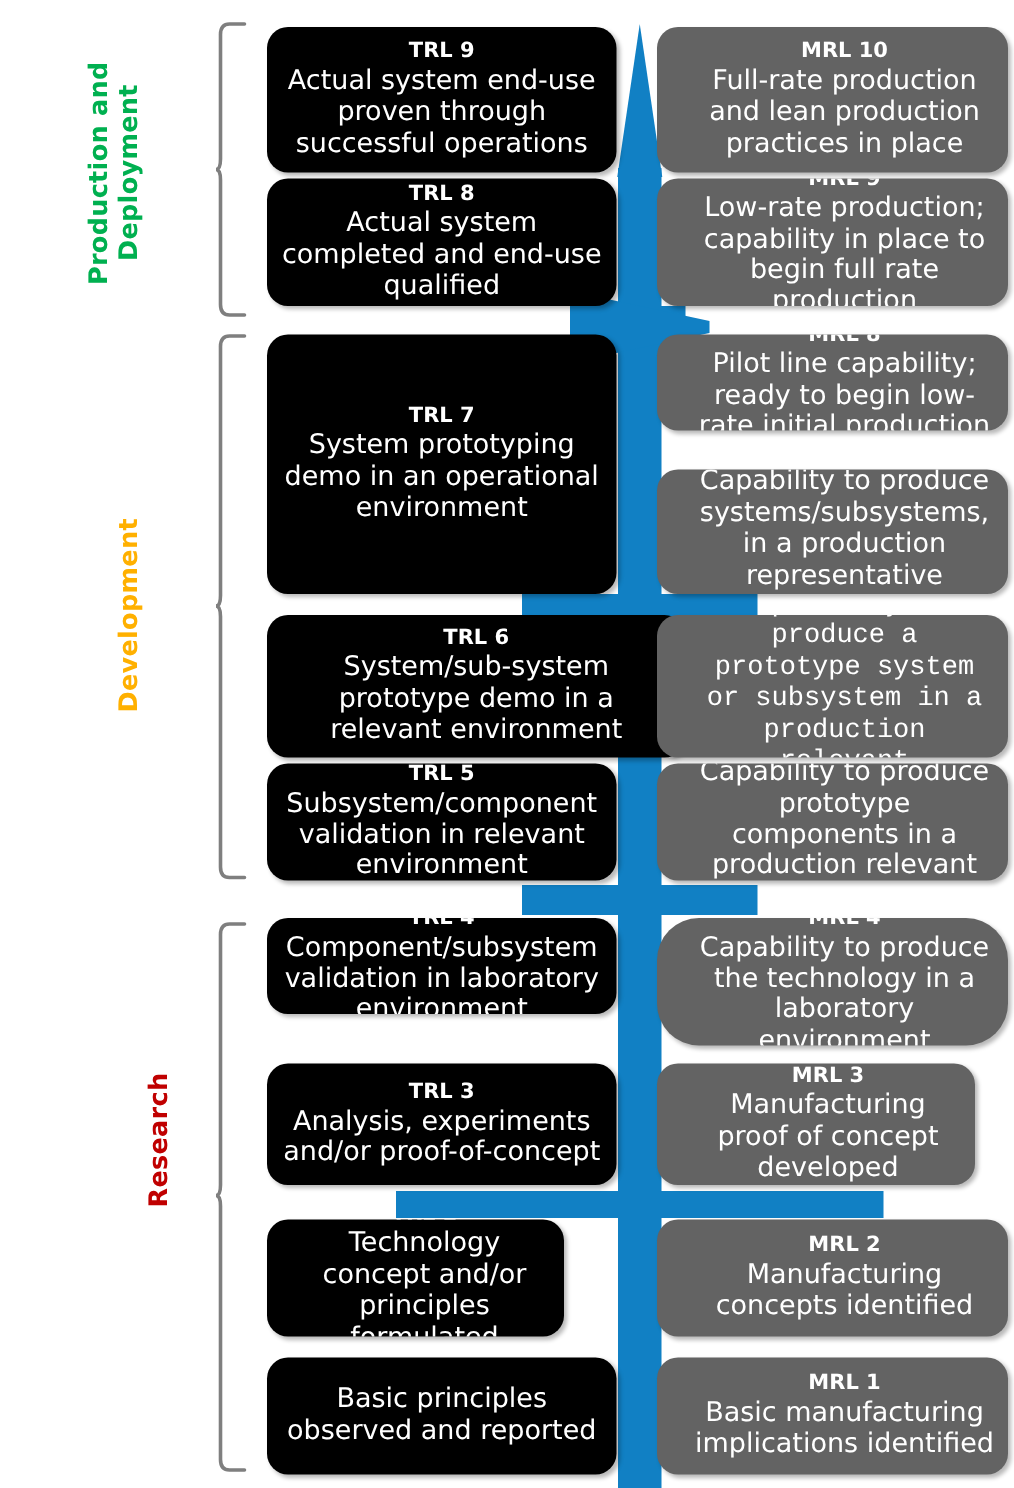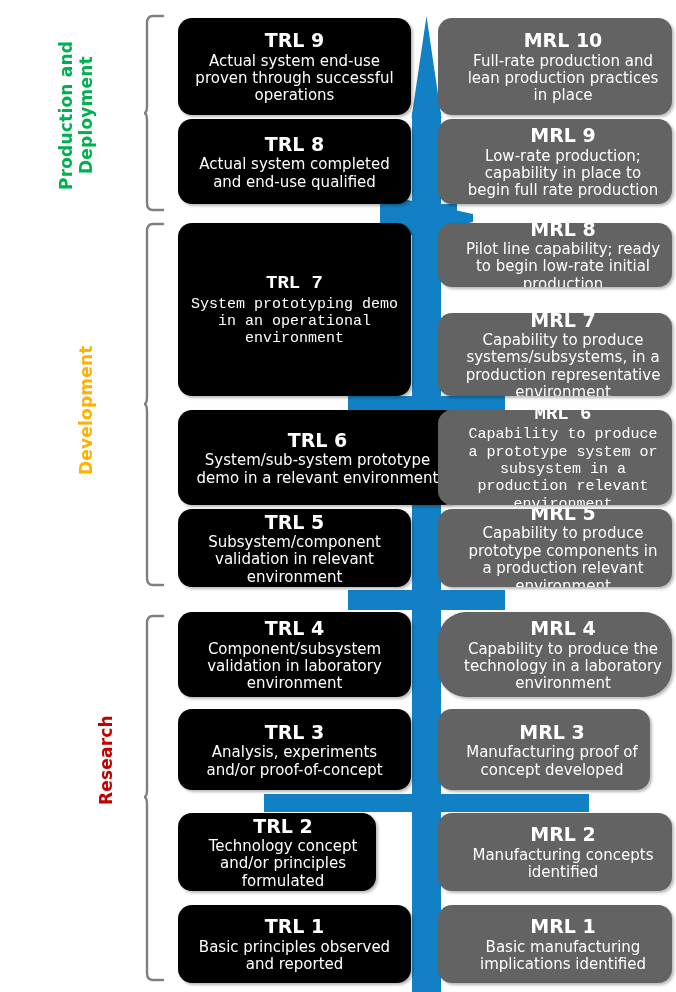--- a/index.html
+++ b/index.html
@@ -39,24 +39,24 @@
     text-align:center;
     color:#ffffff;
     padding:4px 8px;
     box-shadow:2px 2px 3px rgba(0,0,0,.28);
     overflow:hidden;
   }
   .box.trl{background:#000000;}
   .box.mrl{background:#636363;padding-left:24px;}
   .box .inner{width:100%;}
   .box .ttl{
-    display:block;font-weight:bold;font-size:19px;line-height:1.28;
+    display:block;font-weight:bold;font-size:14px;line-height:1.28;
   }
   .box .desc{
-    display:block;font-size:15px;line-height:1.16;
+    display:block;font-size:18px;line-height:1.16;
   }
 </style>
 </head>
 <body>
 
 <div id="canvas">
 
   <svg id="arrow-layer" viewBox="0 0 676 992" preserveAspectRatio="none" aria-hidden="true">
     <g fill="#1180C4">
 
@@ -104,42 +104,42 @@
     </span>
   </div>
 
   <div class="box trl" style="left:178px;top:119px;width:233px;height:85px;">
     <span class="inner">
       <span class="ttl">TRL 8</span>
       <span class="desc">Actual system completed and end-use qualified</span>
     </span>
   </div>
 
-  <div class="box trl" style="left:178px;top:223px;width:233px;height:173px;font-family:Liberation Mono, monospace;">
+  <div class="box trl" style="left:178px;top:223px;width:233px;height:173px;">
     <span class="inner">
       <span class="ttl">TRL 7</span>
       <span class="desc">System prototyping demo in an operational environment</span>
     </span>
   </div>
 
   <div class="box trl" style="left:178px;top:410px;width:279px;height:95px;">
     <span class="inner">
       <span class="ttl">TRL 6</span>
       <span class="desc">System/sub-system prototype demo in a relevant environment</span>
     </span>
   </div>
 
   <div class="box trl" style="left:178px;top:509px;width:233px;height:78px;">
     <span class="inner">
       <span class="ttl">TRL 5</span>
       <span class="desc">Subsystem/component validation in relevant environment</span>
     </span>
   </div>
 
-  <div class="box trl" style="left:178px;top:612px;width:233px;height:85px;">
+  <div class="box trl" style="left:178px;top:612px;width:233px;height:64px;">
     <span class="inner">
       <span class="ttl">TRL 4</span>
       <span class="desc">Component/subsystem validation in laboratory environment</span>
     </span>
   </div>
 
   <div class="box trl" style="left:178px;top:709px;width:233px;height:81px;">
     <span class="inner">
       <span class="ttl">TRL 3</span>
       <span class="desc">Analysis, experiments and/or proof-of-concept</span>
@@ -148,21 +148,20 @@
 
   <div class="box trl" style="left:178px;top:813px;width:198px;height:78px;padding-left:20px;">
     <span class="inner">
       <span class="ttl">TRL 2</span>
       <span class="desc">Technology concept and/or principles formulated</span>
     </span>
   </div>
 
   <div class="box trl" style="left:178px;top:905px;width:233px;height:78px;">
     <span class="inner">
-      <span class="ttl">TRL 1</span>
       <span class="desc">Basic principles observed and reported</span>
     </span>
   </div>
 
   <div class="box mrl" style="left:438px;top:18px;width:234px;height:97px;">
     <span class="inner">
       <span class="ttl">MRL 10</span>
       <span class="desc">Full-rate production and lean production practices in place</span>
     </span>
   </div>

